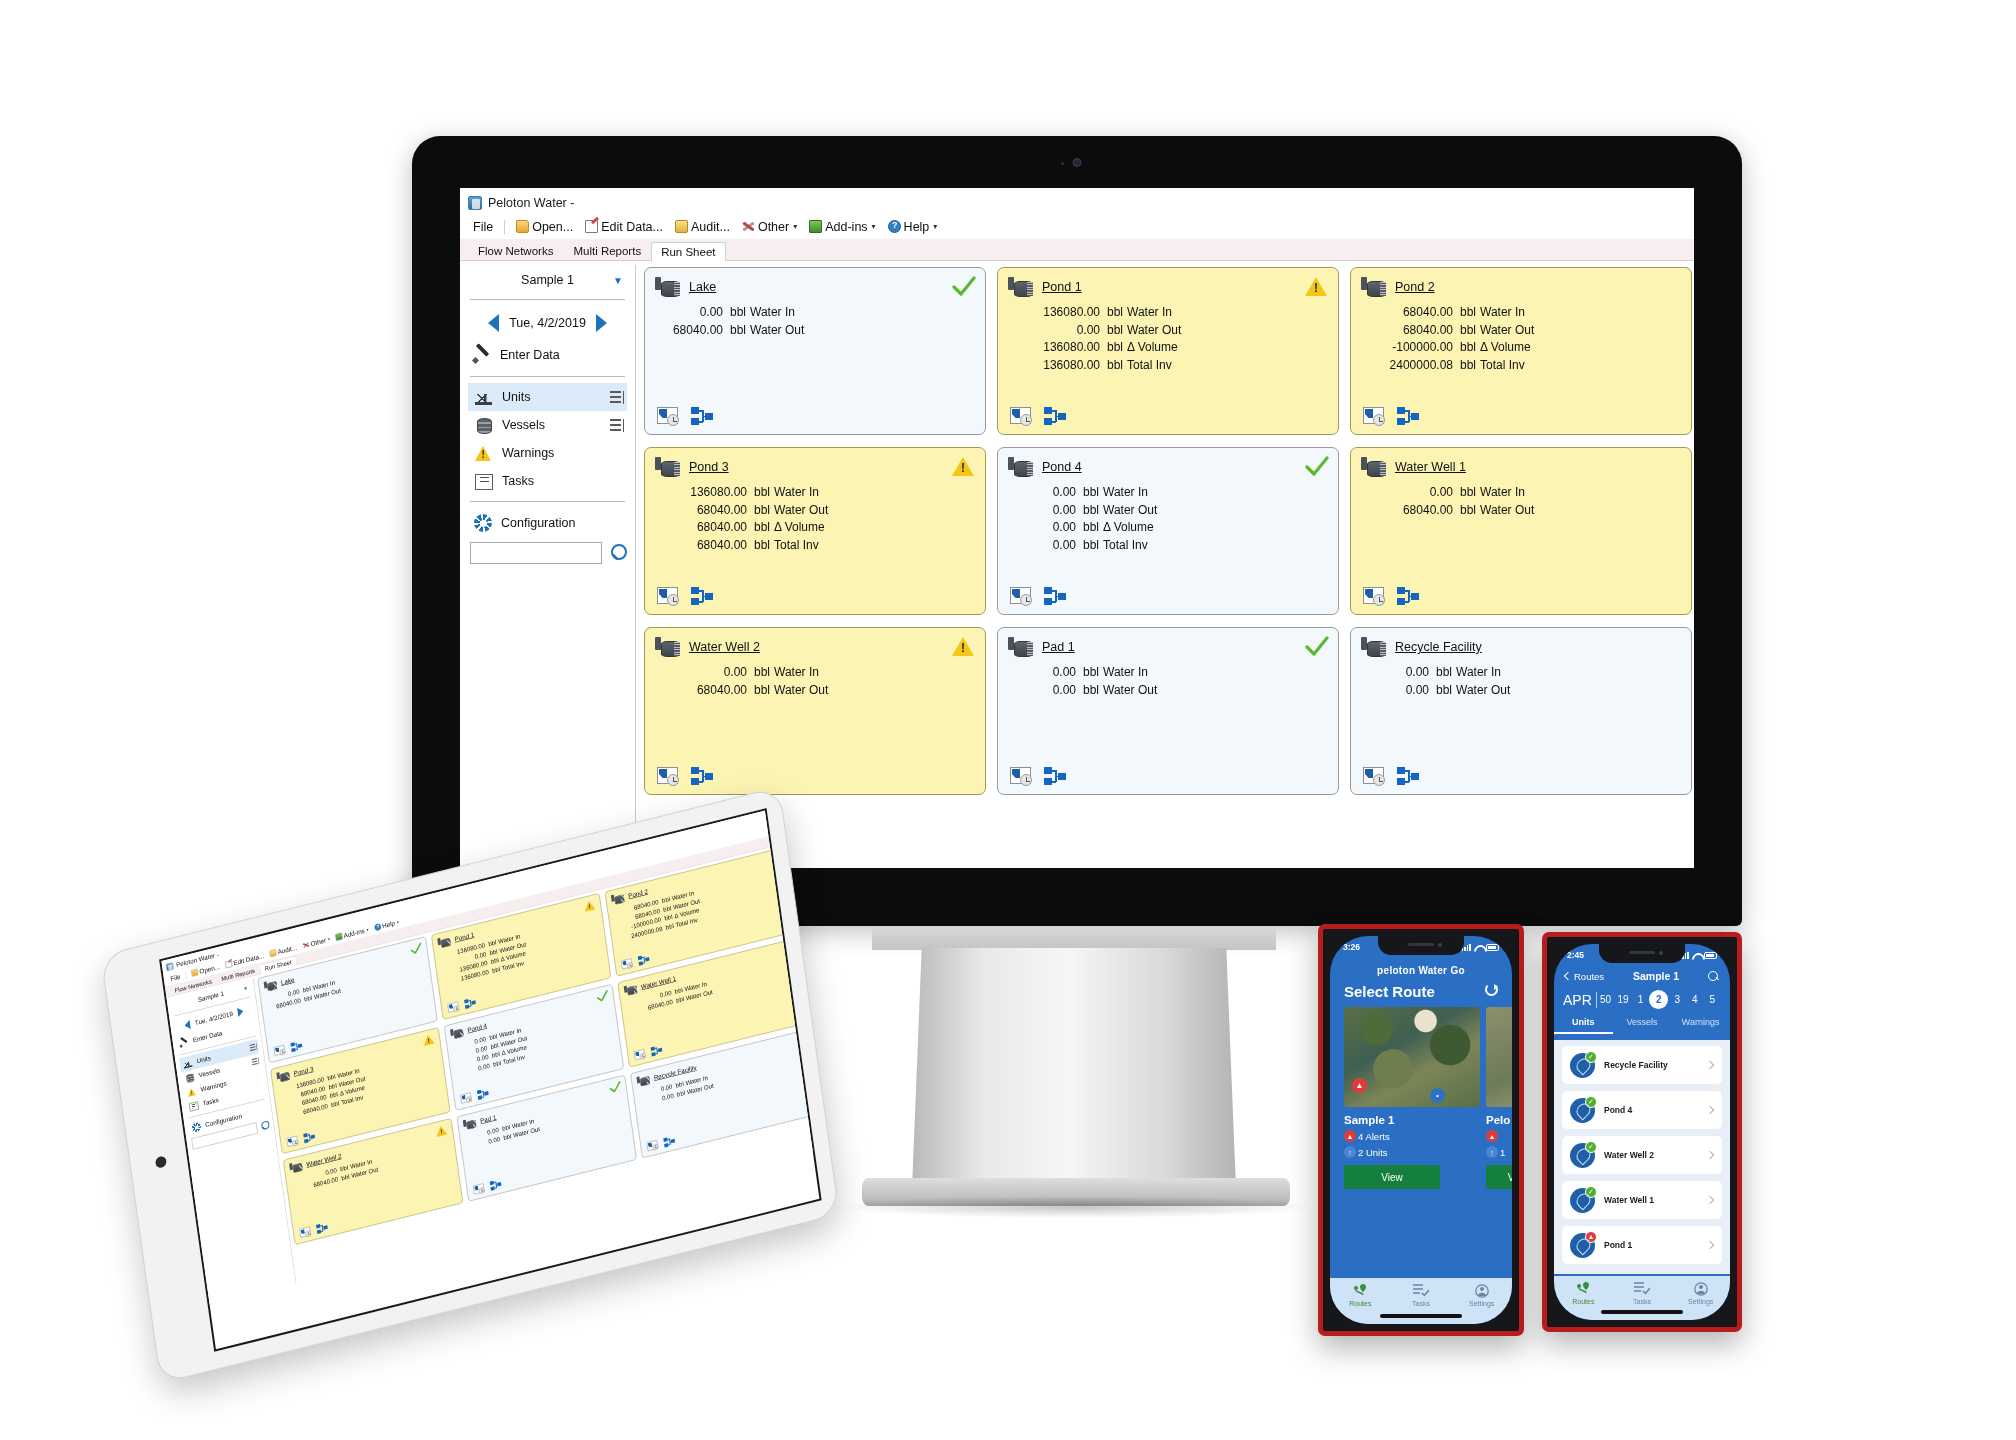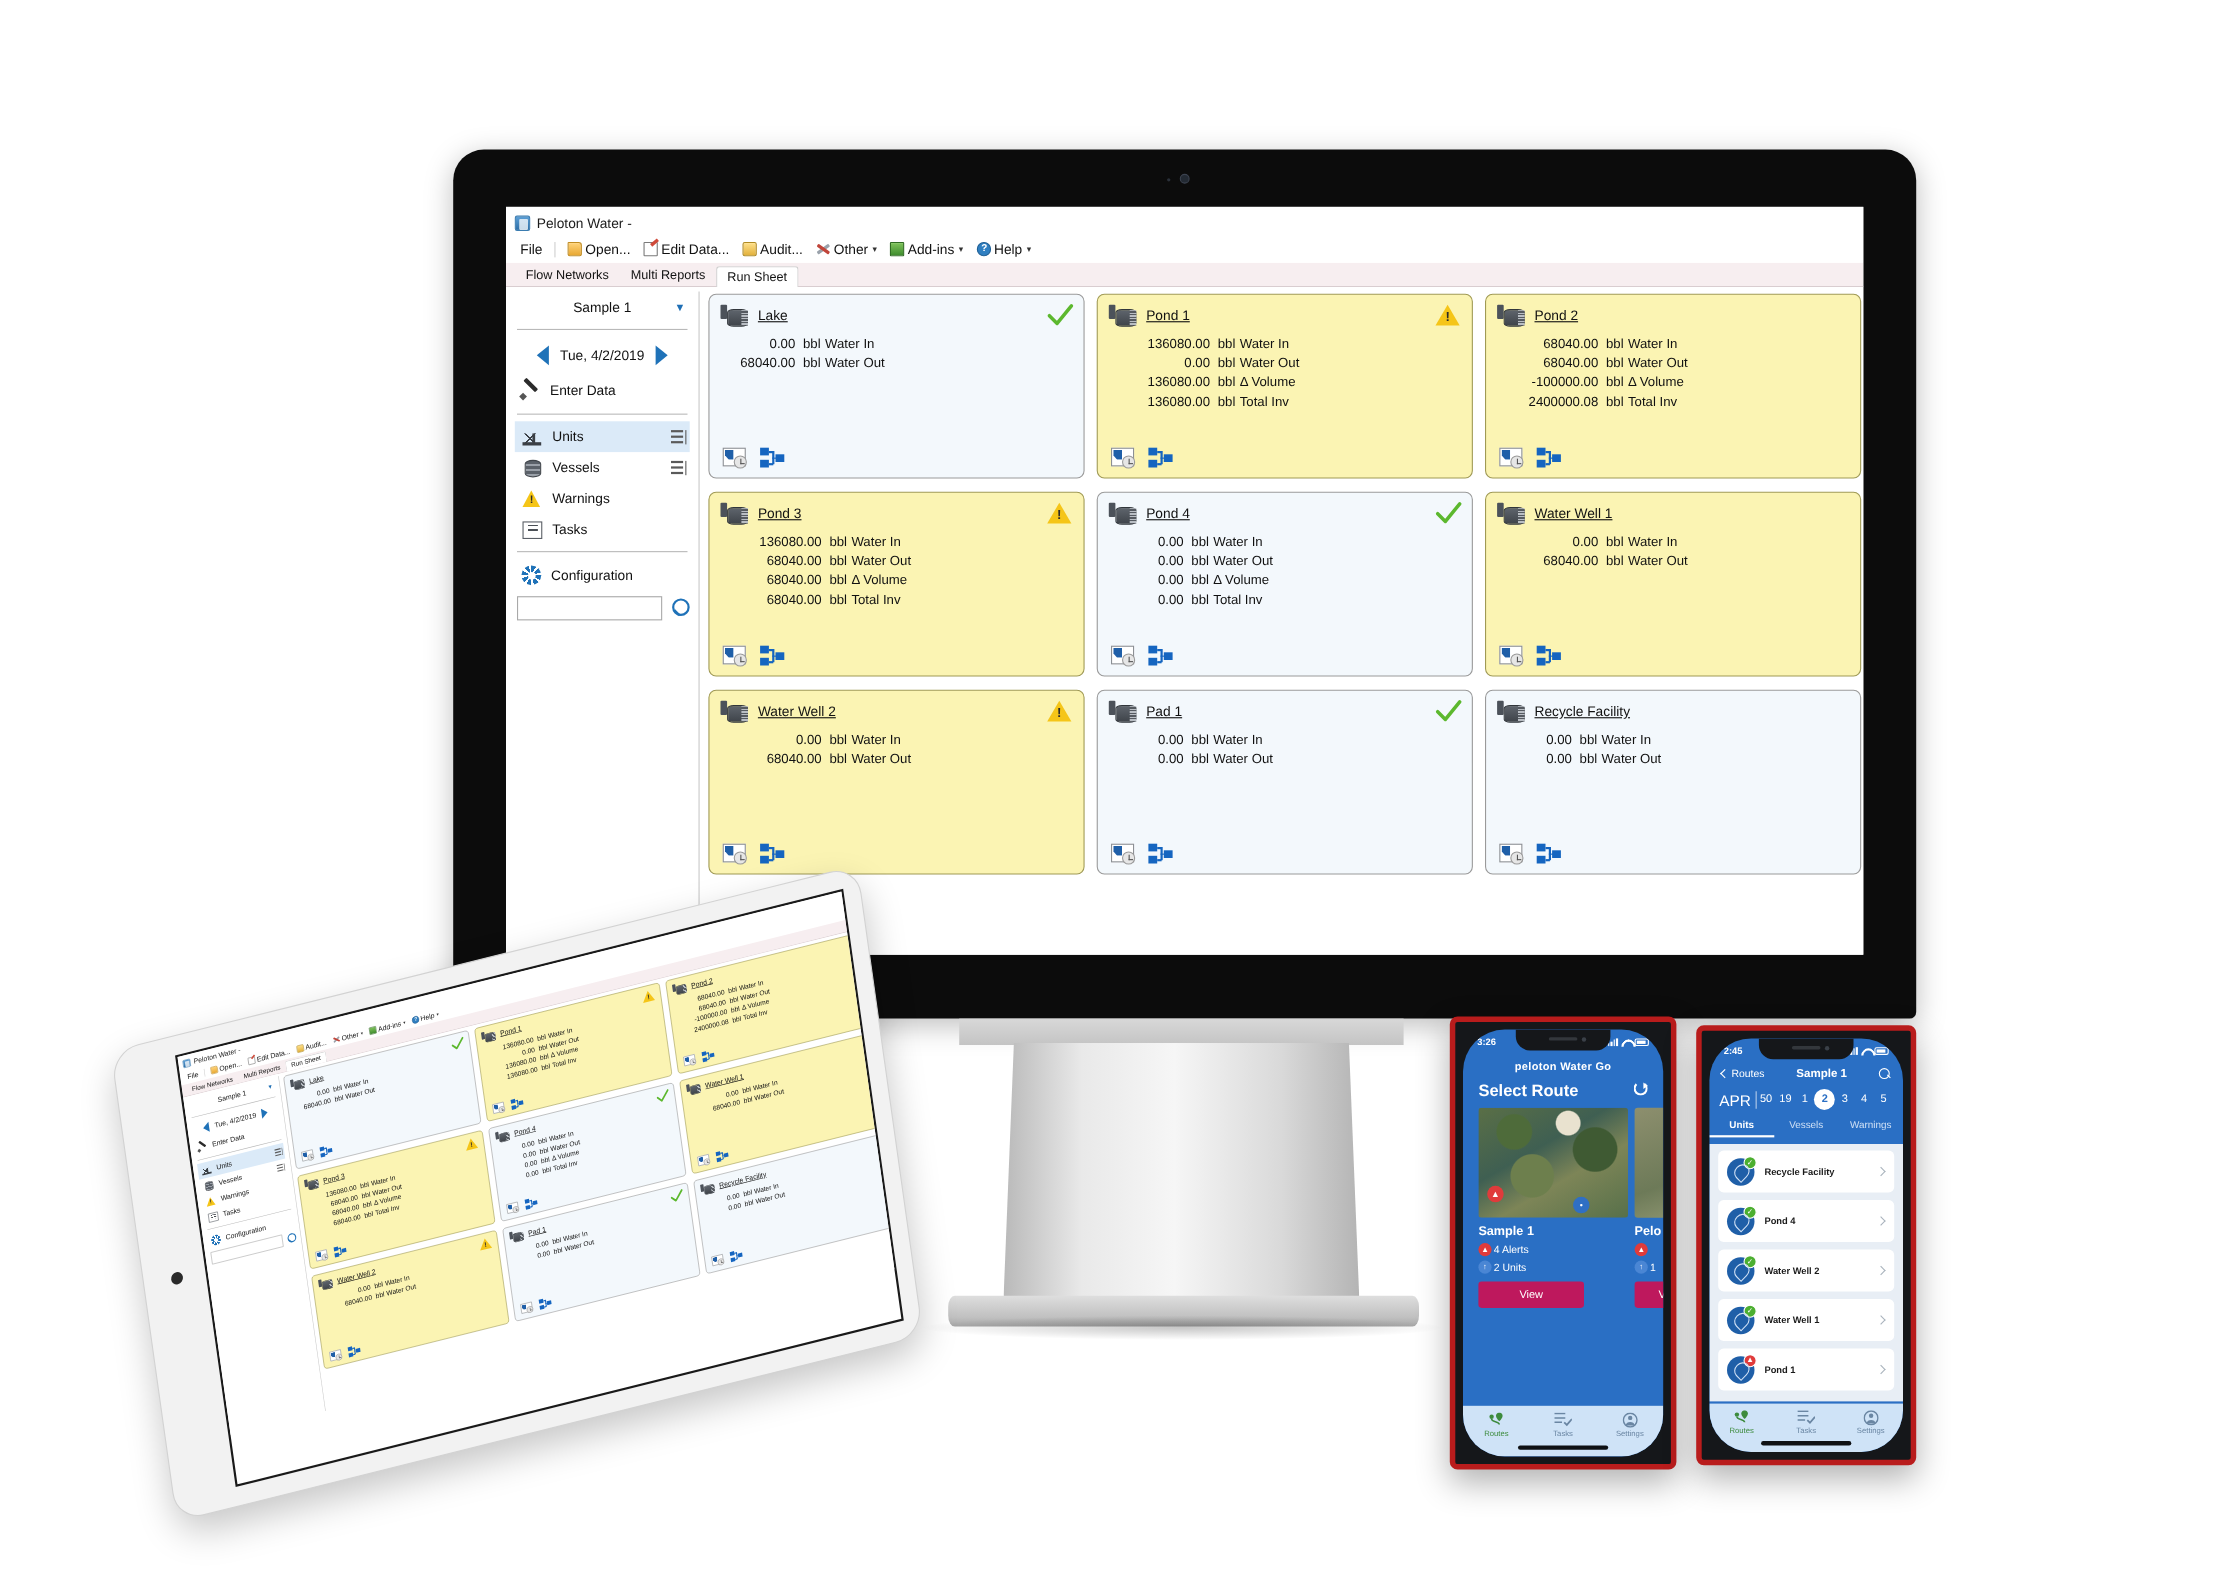--- a/index.html
+++ b/index.html
@@ -291,21 +291,21 @@
   .pin.red { background:#e03b3b; left:8px; bottom:14px; }
   .pin.blue { background:#2f6fc4; left:86px; bottom:4px; }
   .route-row { display:flex; gap:6px; padding: 6px 0 0 14px; }
   .route-col { flex:0 0 136px; color:#fff; }
   .route-col.second { flex:0 0 90px; }
   .route-name { font-size:11.5px; font-weight:bold; }
   .route-stat { display:flex; align-items:flex-end; gap:2px; margin-top:4px; font-size:9.5px; }
   .dot-ic { width:12px;height:12px;border-radius:50%;display:flex;align-items:center;justify-content:center;font-size:7px;color:#fff;flex:0 0 12px;}
   .dot-red { background:#e03b3b; }
   .dot-blue { background:#4a86d4; }
-  .view-btn { margin-top:7px; width:96px; height:24px; background:#be185d; border-radius:3px; color:#fff;
+  .view-btn { margin-top:7px; width:96px; height:24px; background:#15803d; border-radius:3px; color:#fff;
     display:flex; align-items:center; justify-content:center; font-size:10px; }
   .tabbar-ios { position:absolute; left:0; right:0; bottom:0; height:46px; background:#cfe3f7;
     display:flex; align-items:flex-start; padding-top:5px; }
   .tb-item { flex:1; text-align:center; color:#6a86a3; font-size:7px; }
   .tb-item.active { color:#3d8b3d; }
   .tb-ic { height:15px; display:flex; align-items:center; justify-content:center; margin-bottom:2px; }
   .home-bar { position:absolute; left:50%; transform:translateX(-50%); bottom:6px; width:82px;height:4px;border-radius:3px;background:#0f1114; }
 
   
   .p2-nav { display:flex; align-items:center; justify-content:space-between; padding: 6px 11px 0 11px; color:#fff; }

